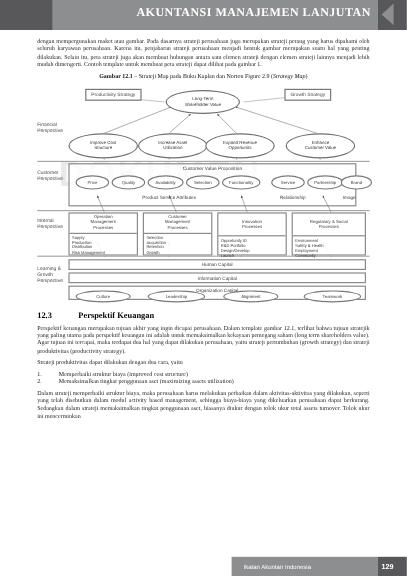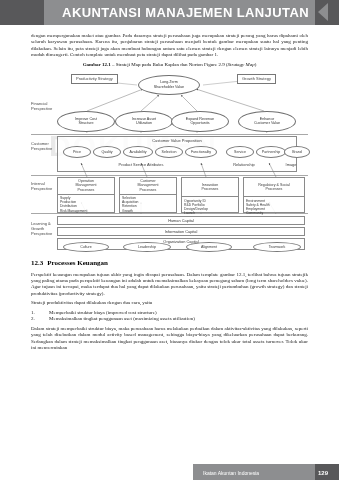--- a/index.html
+++ b/index.html
@@ -19,23 +19,23 @@
     position:absolute; left:0; top:0; width:44px; height:25px;
     background:#58585a;
   }
   .hdr-grey {
     position:absolute; left:44px; top:0; width:271px; height:25px;
     background:#8d8e90;
   }
   .hdr-title {
     position:absolute; right:30px; top:5px;
     color:#ffffff;
-    font-family:Liberation Sans, sans-serif;
+    font-family:Liberation Serif, serif;
     font-weight:bold;
-    font-size:13px;
+    font-size:10px;
     letter-spacing:0.4px;
     white-space:nowrap;
   }
   .hdr-tab {
     position:absolute; left:315px; top:0; width:24px; height:25px;
     background:#58585a;
   }
   .hdr-arrow {
     position:absolute; left:318px; top:3px;
     width:0; height:0;
@@ -176,21 +176,21 @@
     z-index:1;
   }
 
   
   h2.sec {
     font-size:7px;
     font-weight:bold;
     margin:7px 0 5px 0;
     color:#000;
   }
-  h2.sec .num { margin-right:4px; }
+  h2.sec .num { margin-right:22px; }
 
   ol.numlist { list-style:none; margin:0 0 3px 0; padding:0; }
   ol.numlist li {
     font-size:5.0px; line-height:6.6px; color:#1a1a1a;
     display:flex;
   }
   ol.numlist li .n { width:18px; flex:none; }
 
   
   .footer { position:absolute; left:0; bottom:0; width:339px; height:22px; }
@@ -363,21 +363,21 @@
     </div>
 
     <div class="pill" style="left:32px; top:171px; width:46px; height:10px; z-index:4;">Culture</div>
     <div class="pill" style="left:92px; top:171px; width:48px; height:10px; z-index:4;">Leadership</div>
     <div class="pill" style="left:155px; top:171px; width:46px; height:10px; z-index:4;">Alignment</div>
     <div class="pill" style="left:222px; top:171px; width:48px; height:10px; z-index:4;">Teamwork</div>
 
   </div>
 
   <h2 class="sec">
-    <span class="num">12.3</span><span>Processes Keuangan</span>
+    <span class="num">12.3</span><span>Perspektif Keuangan</span>
   </h2>
 
   <p class="para">Perspektif keuangan merupakan tujuan akhir yang ingin dicapai perusahaan. Dalam template gambar 12.1, terlihat bahwa tujuan stratejik yang paling utama pada perspektif keuangan ini adalah untuk memaksimalkan kekayaan pemegang saham (long term shareholders value). Agar tujuan ini tercapai, maka terdapat dua hal yang dapat dilakukan perusahaan, yaitu strateji pertumbuhan (growth strategy) dan strateji produktivitas (productivity strategy).</p>
   <p class="para">Strateji produktivitas dapat dilakukan dengan dua cara, yaitu</p>
 
   <ol class="numlist">
     <li>
       <span class="n">1.</span>
       <span>Memperbaiki struktur biaya (improved cost structure)</span>
     </li>

